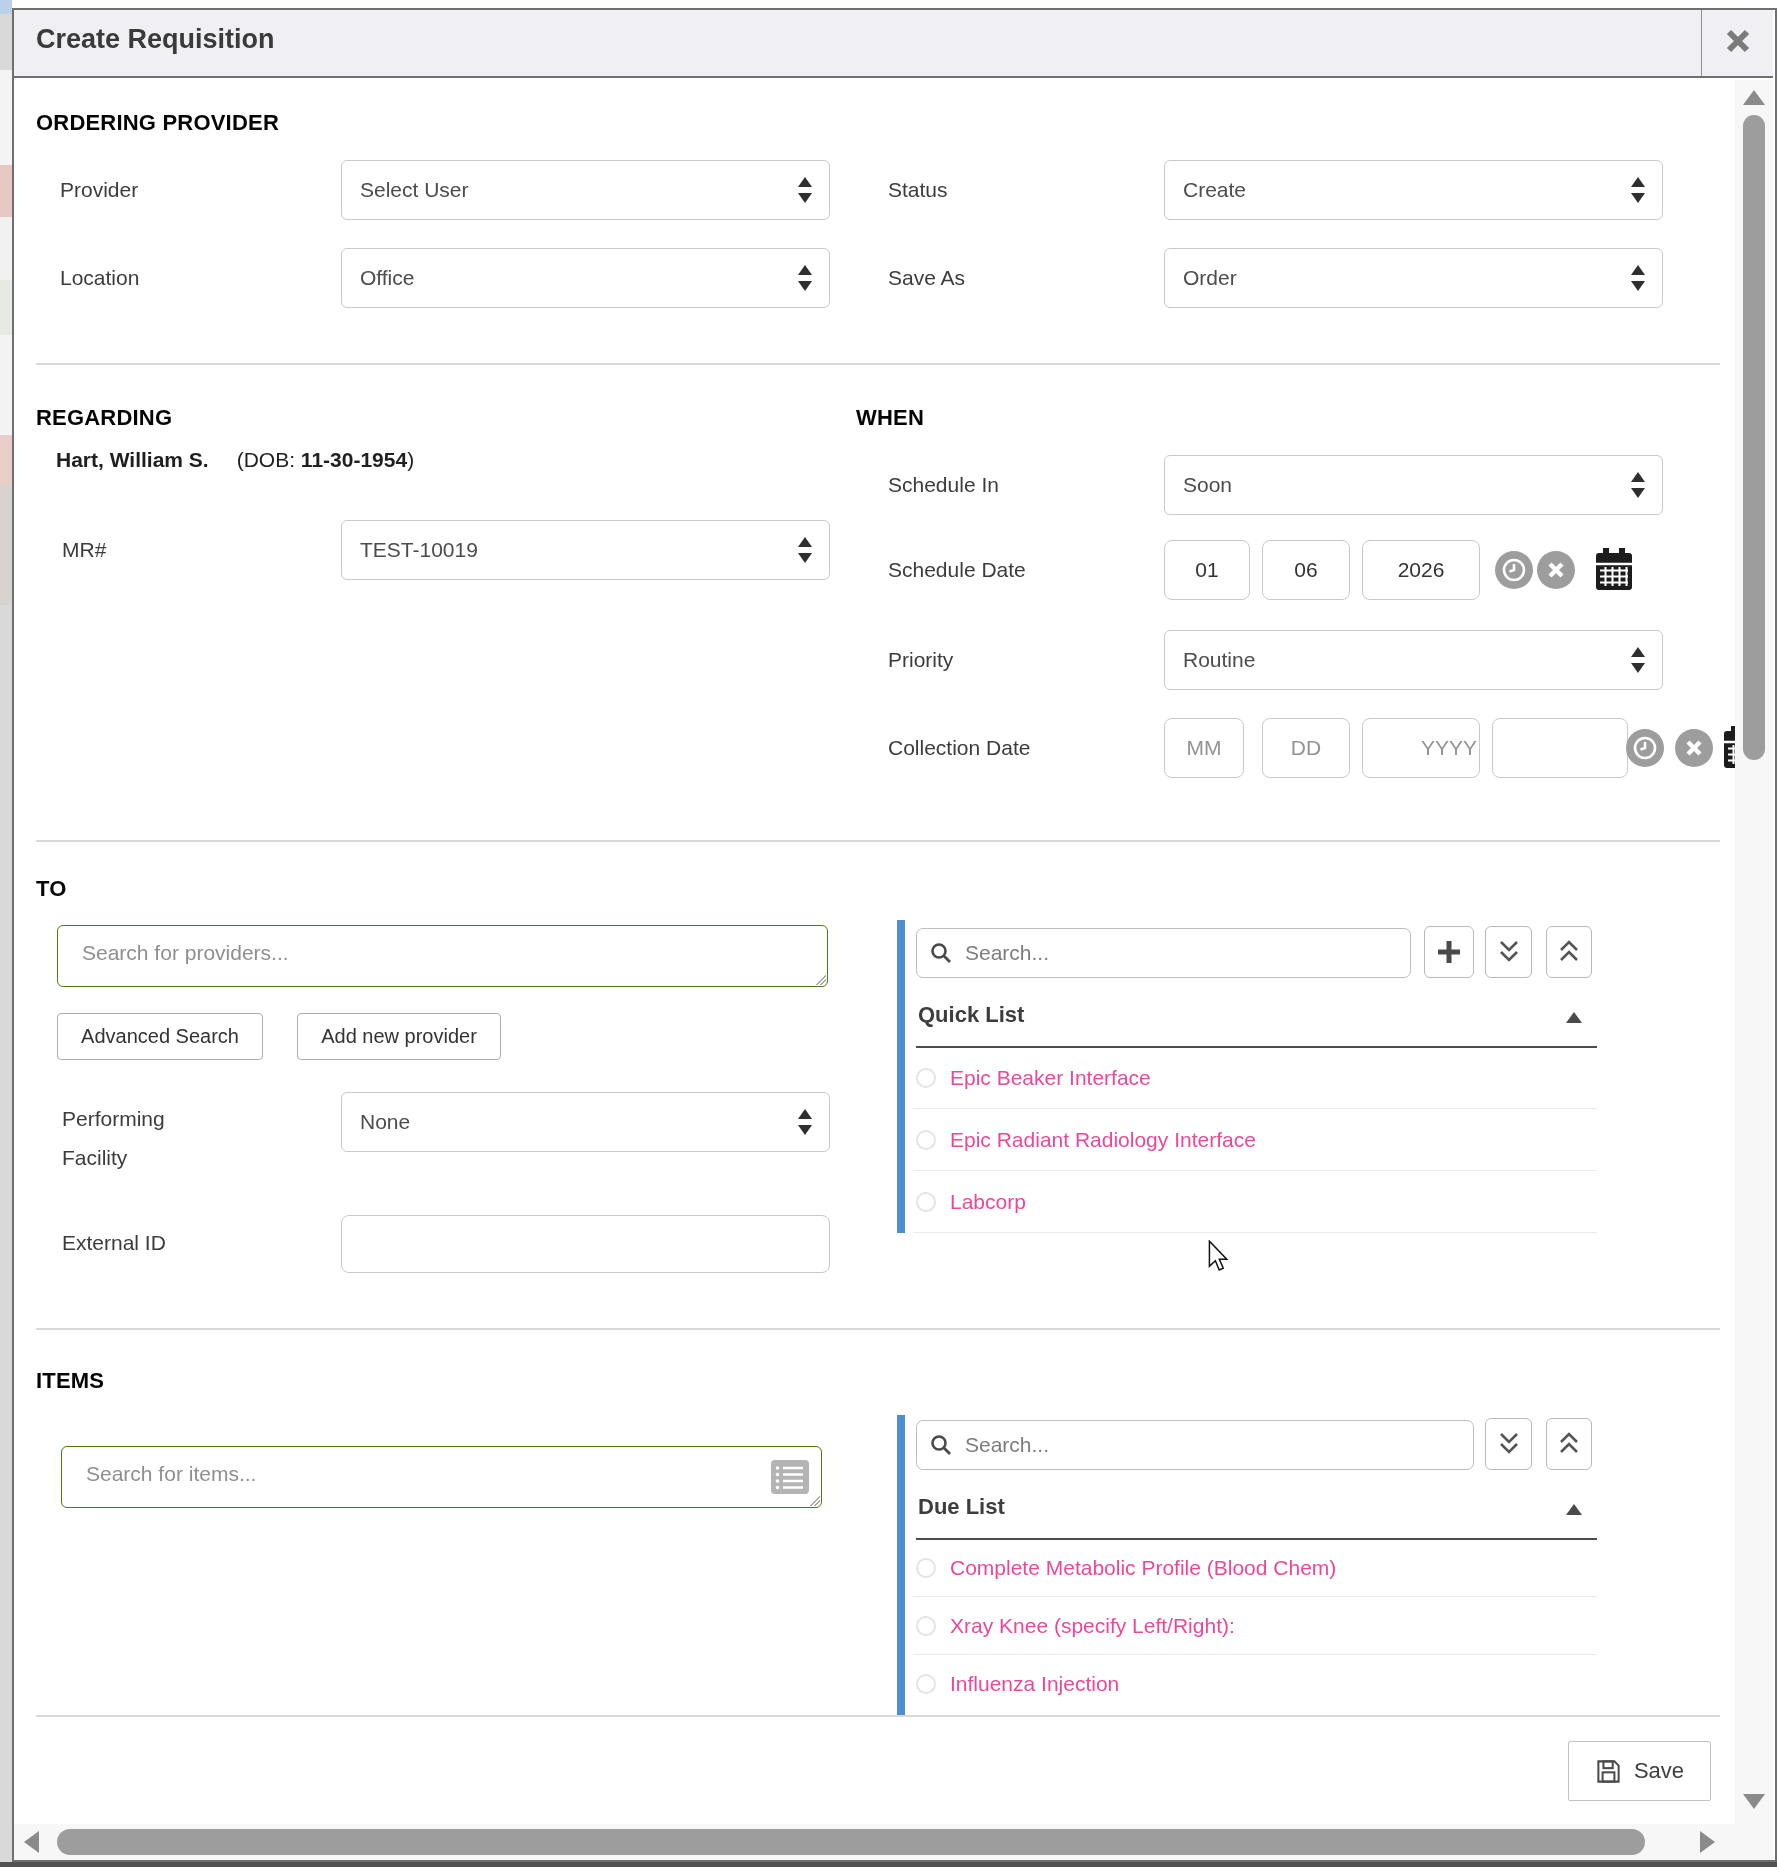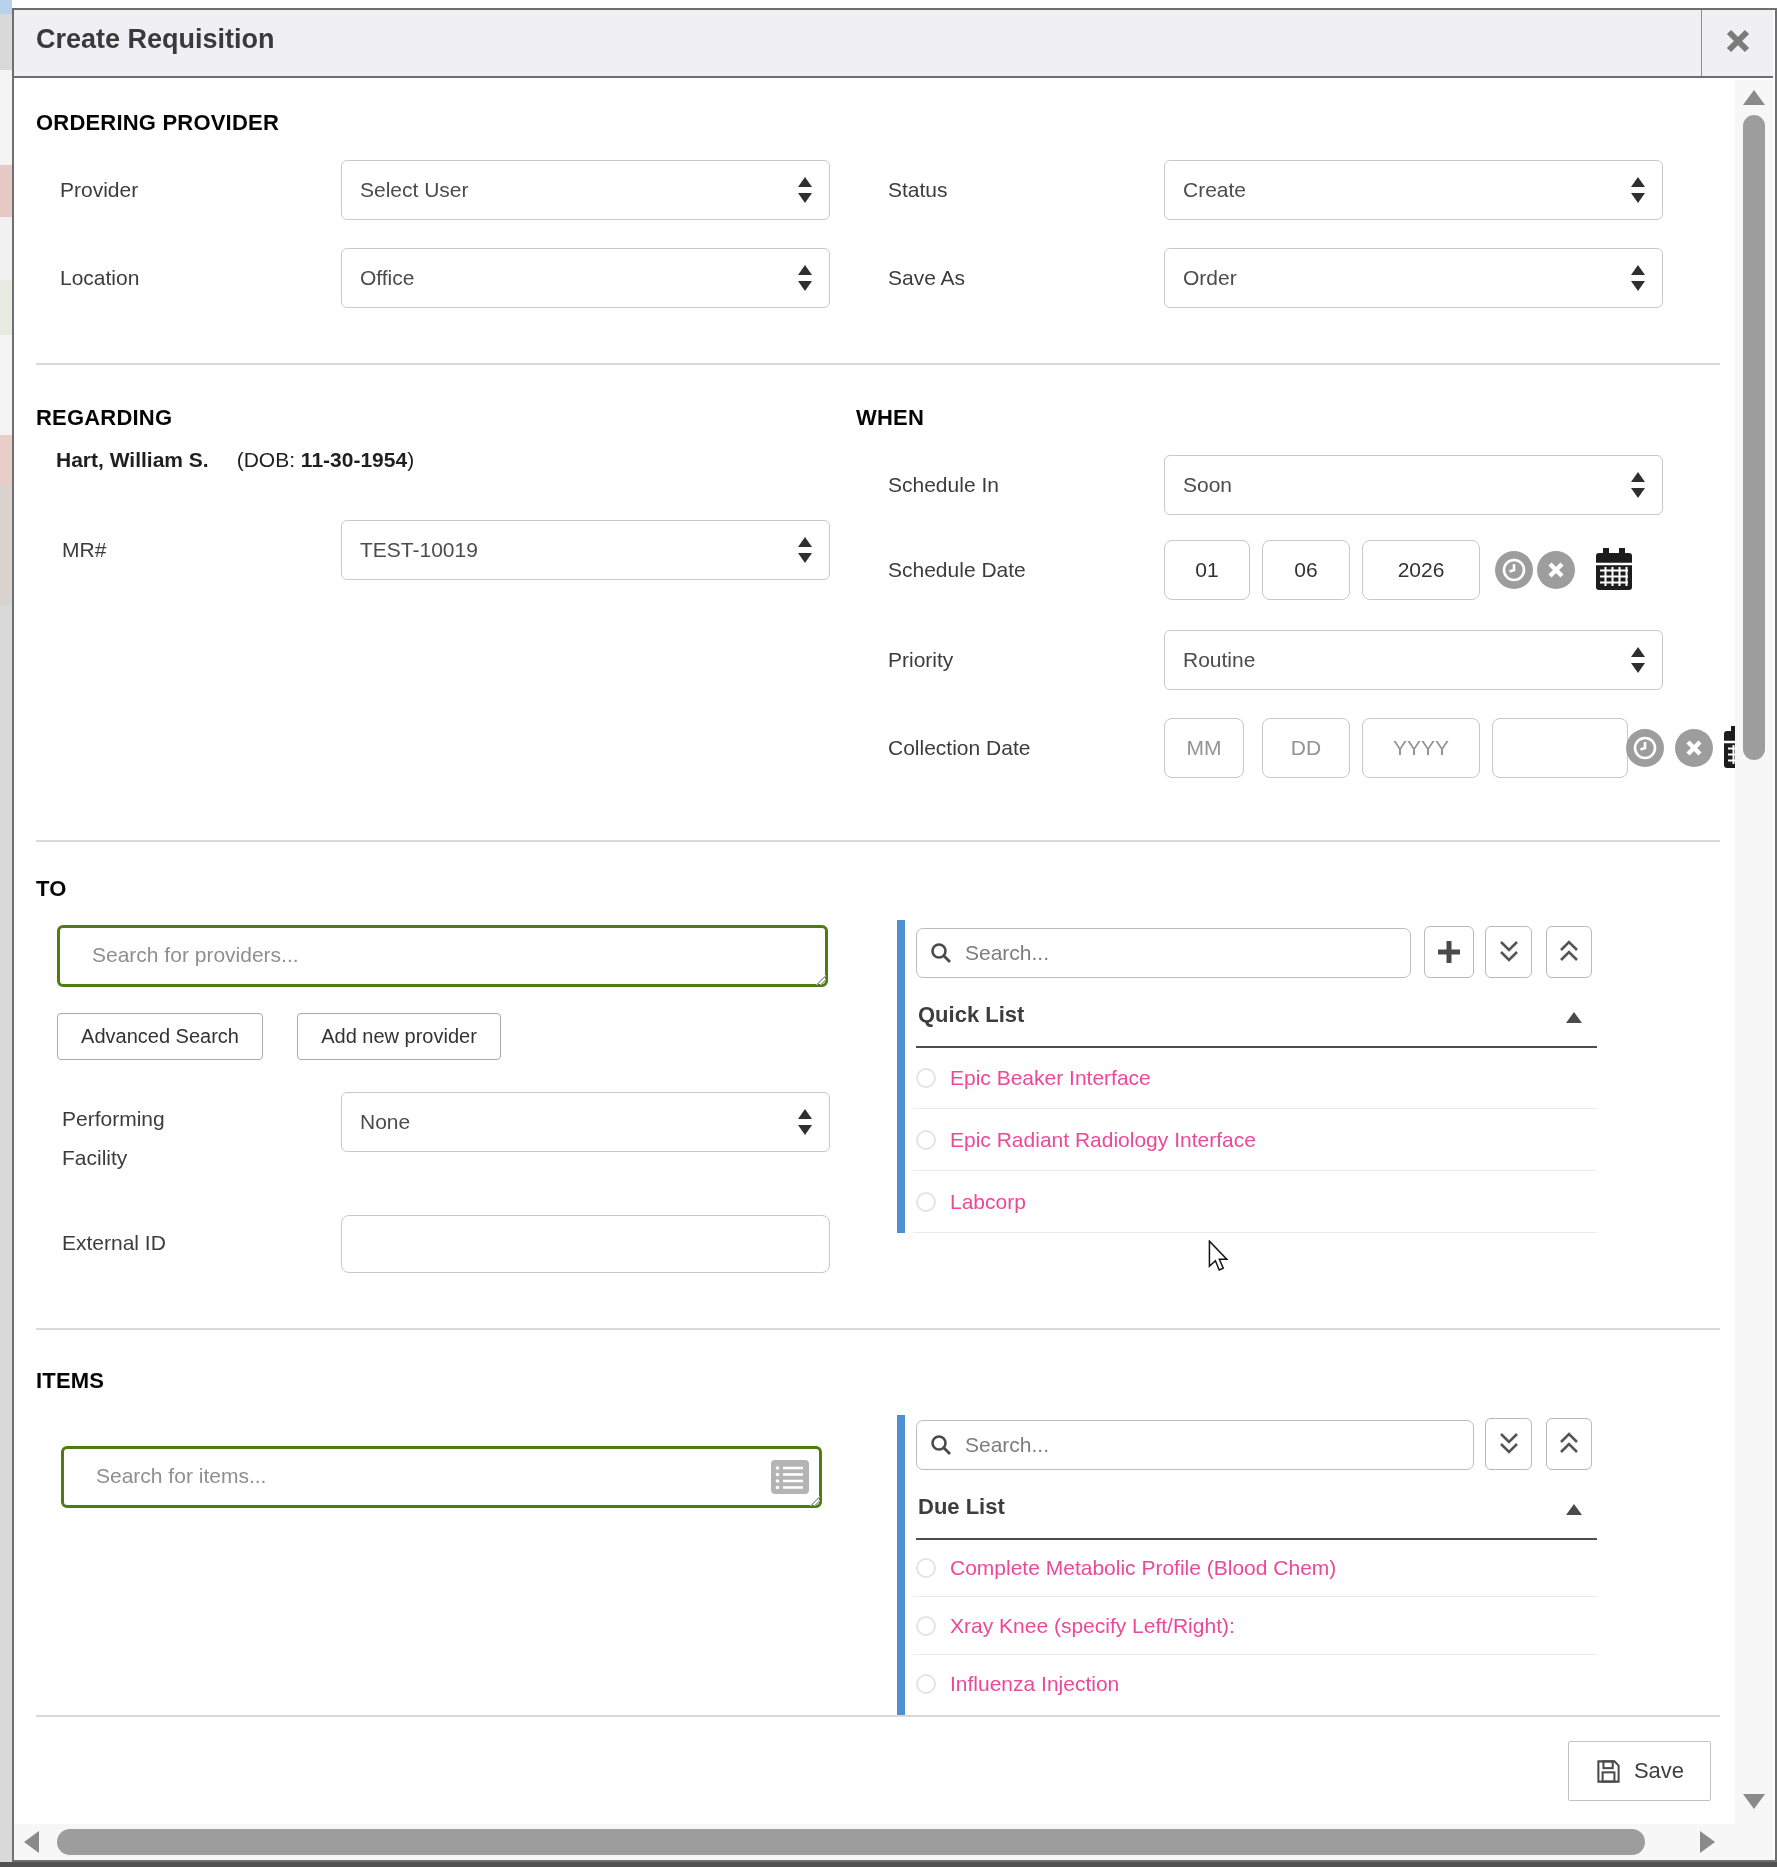--- a/index.html
+++ b/index.html
@@ -19,21 +19,21 @@
   .lbl{font-size:21px;color:#3c3c3c;}
   .patient-line{font-size:21px;color:#1f1f1f;}
   
   .sel{border:1px solid #c9c9c9;border-radius:6px;background:#fff;height:60px;display:flex;align-items:center;
        padding:0 48px 0 18px;box-sizing:border-box;cursor:pointer;}
   .sel .txt{font-size:21px;color:#4c4c4c;white-space:nowrap;}
   .sel svg{position:absolute;right:16px;top:50%;margin-top:-13px;}
   .inp{border:1px solid #c9c9c9;border-radius:8px;font-size:21px;color:#333;text-align:center;height:60px;
        box-sizing:border-box;font-family:"Liberation Sans",sans-serif;outline:none;background:#fff;}
   .inp::placeholder{color:#939393;opacity:1;}
-  .ta{border:3px solid #4d7c0f;border-radius:6px;font-size:21px;color:#333;padding:15px 32px;resize:none;
+  .ta{border:1px solid #4d7c0f;border-radius:6px;font-size:21px;color:#333;padding:15px 24px;resize:none;
       box-sizing:border-box;font-family:"Liberation Sans",sans-serif;outline:none;}
   .ta::placeholder{color:#8f8f8f;opacity:1;}
   .ta-grip{width:13px;height:13px;background:
       linear-gradient(135deg,transparent 0 58%,#a9a9a9 58% 66%,transparent 66% 76%,#a9a9a9 76% 84%,transparent 84%);}
   .btn{border:1px solid #ababab;border-radius:4px;background:#fff;font-size:20px;color:#333;
        display:flex;align-items:center;justify-content:center;font-family:"Liberation Sans",sans-serif;cursor:pointer;}
   .icon-btn{border:1px solid #b9b9b9;border-radius:6px;background:#fff;display:flex;align-items:center;justify-content:center;cursor:pointer;}
   .search-wrap input{width:100%;height:100%;border:1px solid #bdbdbd;border-radius:7px;box-sizing:border-box;
        font-size:21px;color:#0f172a;padding:0 12px 0 48px;font-family:"Liberation Sans",sans-serif;outline:none;}
   .search-wrap input::placeholder{color:#7d7d7d;opacity:1;}
@@ -182,21 +182,21 @@
   <span class="txt">Routine</span>
   <svg width="16" height="26" viewBox="0 0 16 26">
       <path d="M8 0 L15 10 H1 Z" fill="#2f2f2f"></path>
       <path d="M8 26 L15 16 H1 Z" fill="#2f2f2f"></path>
     </svg>
 </div>
 
 <div class="abs lbl" style="left:888px;top:736px;">Collection Date</div>
 <input class="abs inp" style="left: 1164px; top: 718px; width: 80px;" placeholder="MM">
 <input class="abs inp" style="left: 1262px; top: 718px; width: 88px;" placeholder="DD">
-<input class="abs inp" style="left: 1362px; top: 718px; width: 118px;" placeholder="YYYY">
+<input class="abs inp" style="left: 1362px; top: 718px; width: 118px; text-align: right;" placeholder="YYYY">
 <input class="abs inp" style="left: 1492px; top: 718px; width: 136px;">
 <div class="abs circle-ic" style="left:1626px;top:729px;">
   <svg width="24" height="24" viewBox="0 0 24 24">
       <circle cx="12" cy="12" r="10" fill="none" stroke="#fff" stroke-width="2.6"></circle>
       <path d="M12 6 V12 L7.5 13.5" fill="none" stroke="#fff" stroke-width="2.6"></path>
     </svg>
 </div>
 <div class="abs circle-ic" style="left:1675px;top:729px;">
   <svg width="18" height="18" viewBox="0 0 18 18">
       <path d="M3 3 L15 15 M15 3 L3 15" stroke="#fff" stroke-width="4.4"></path>

